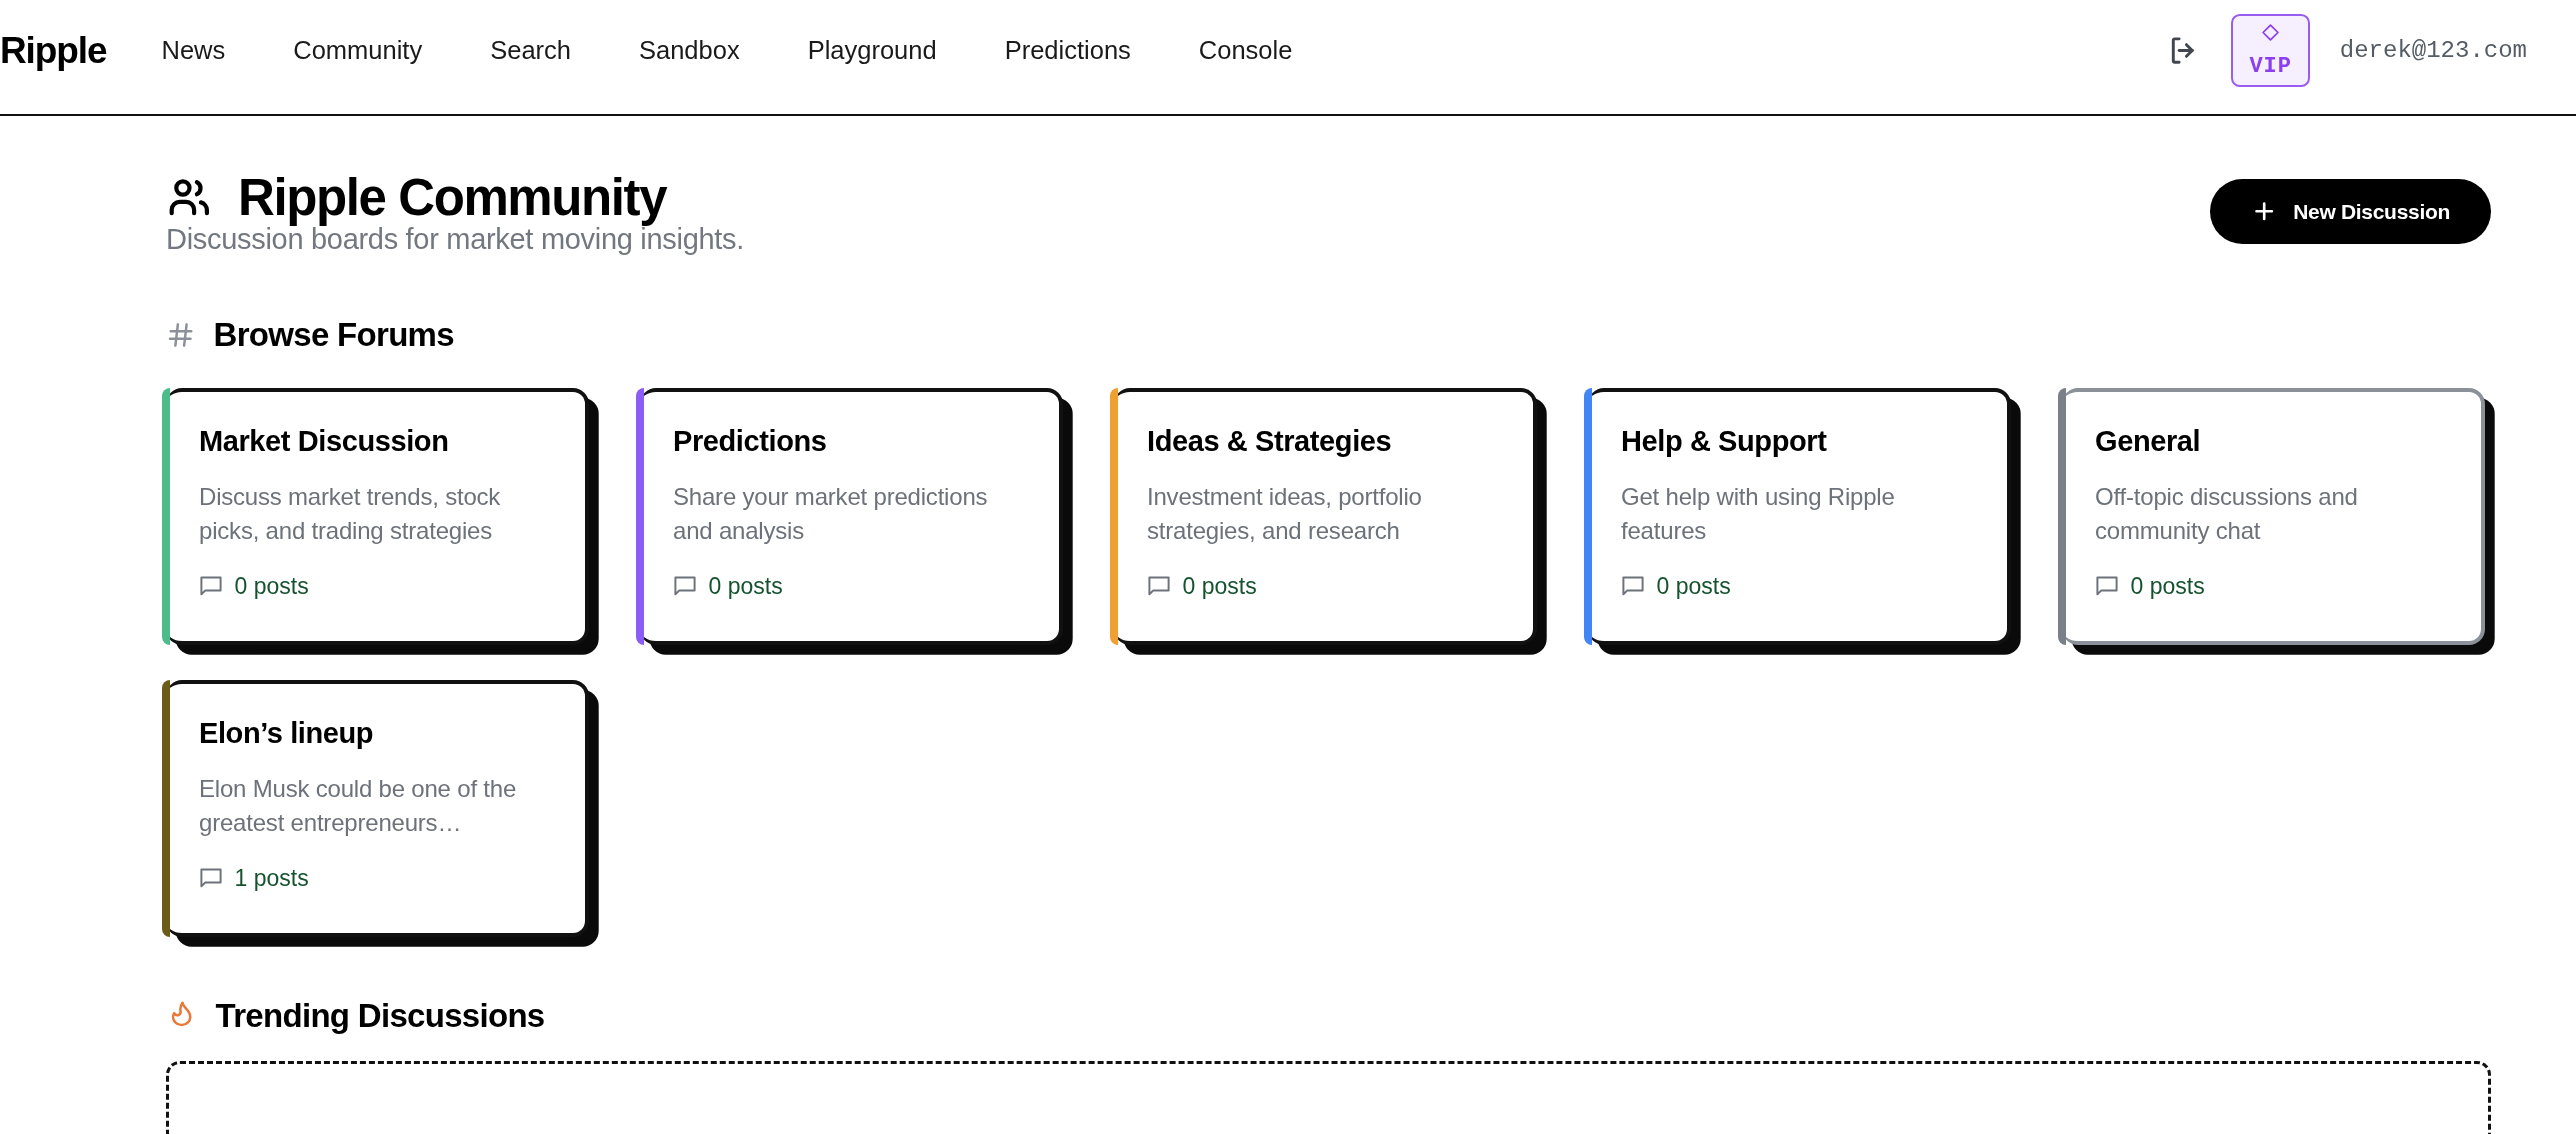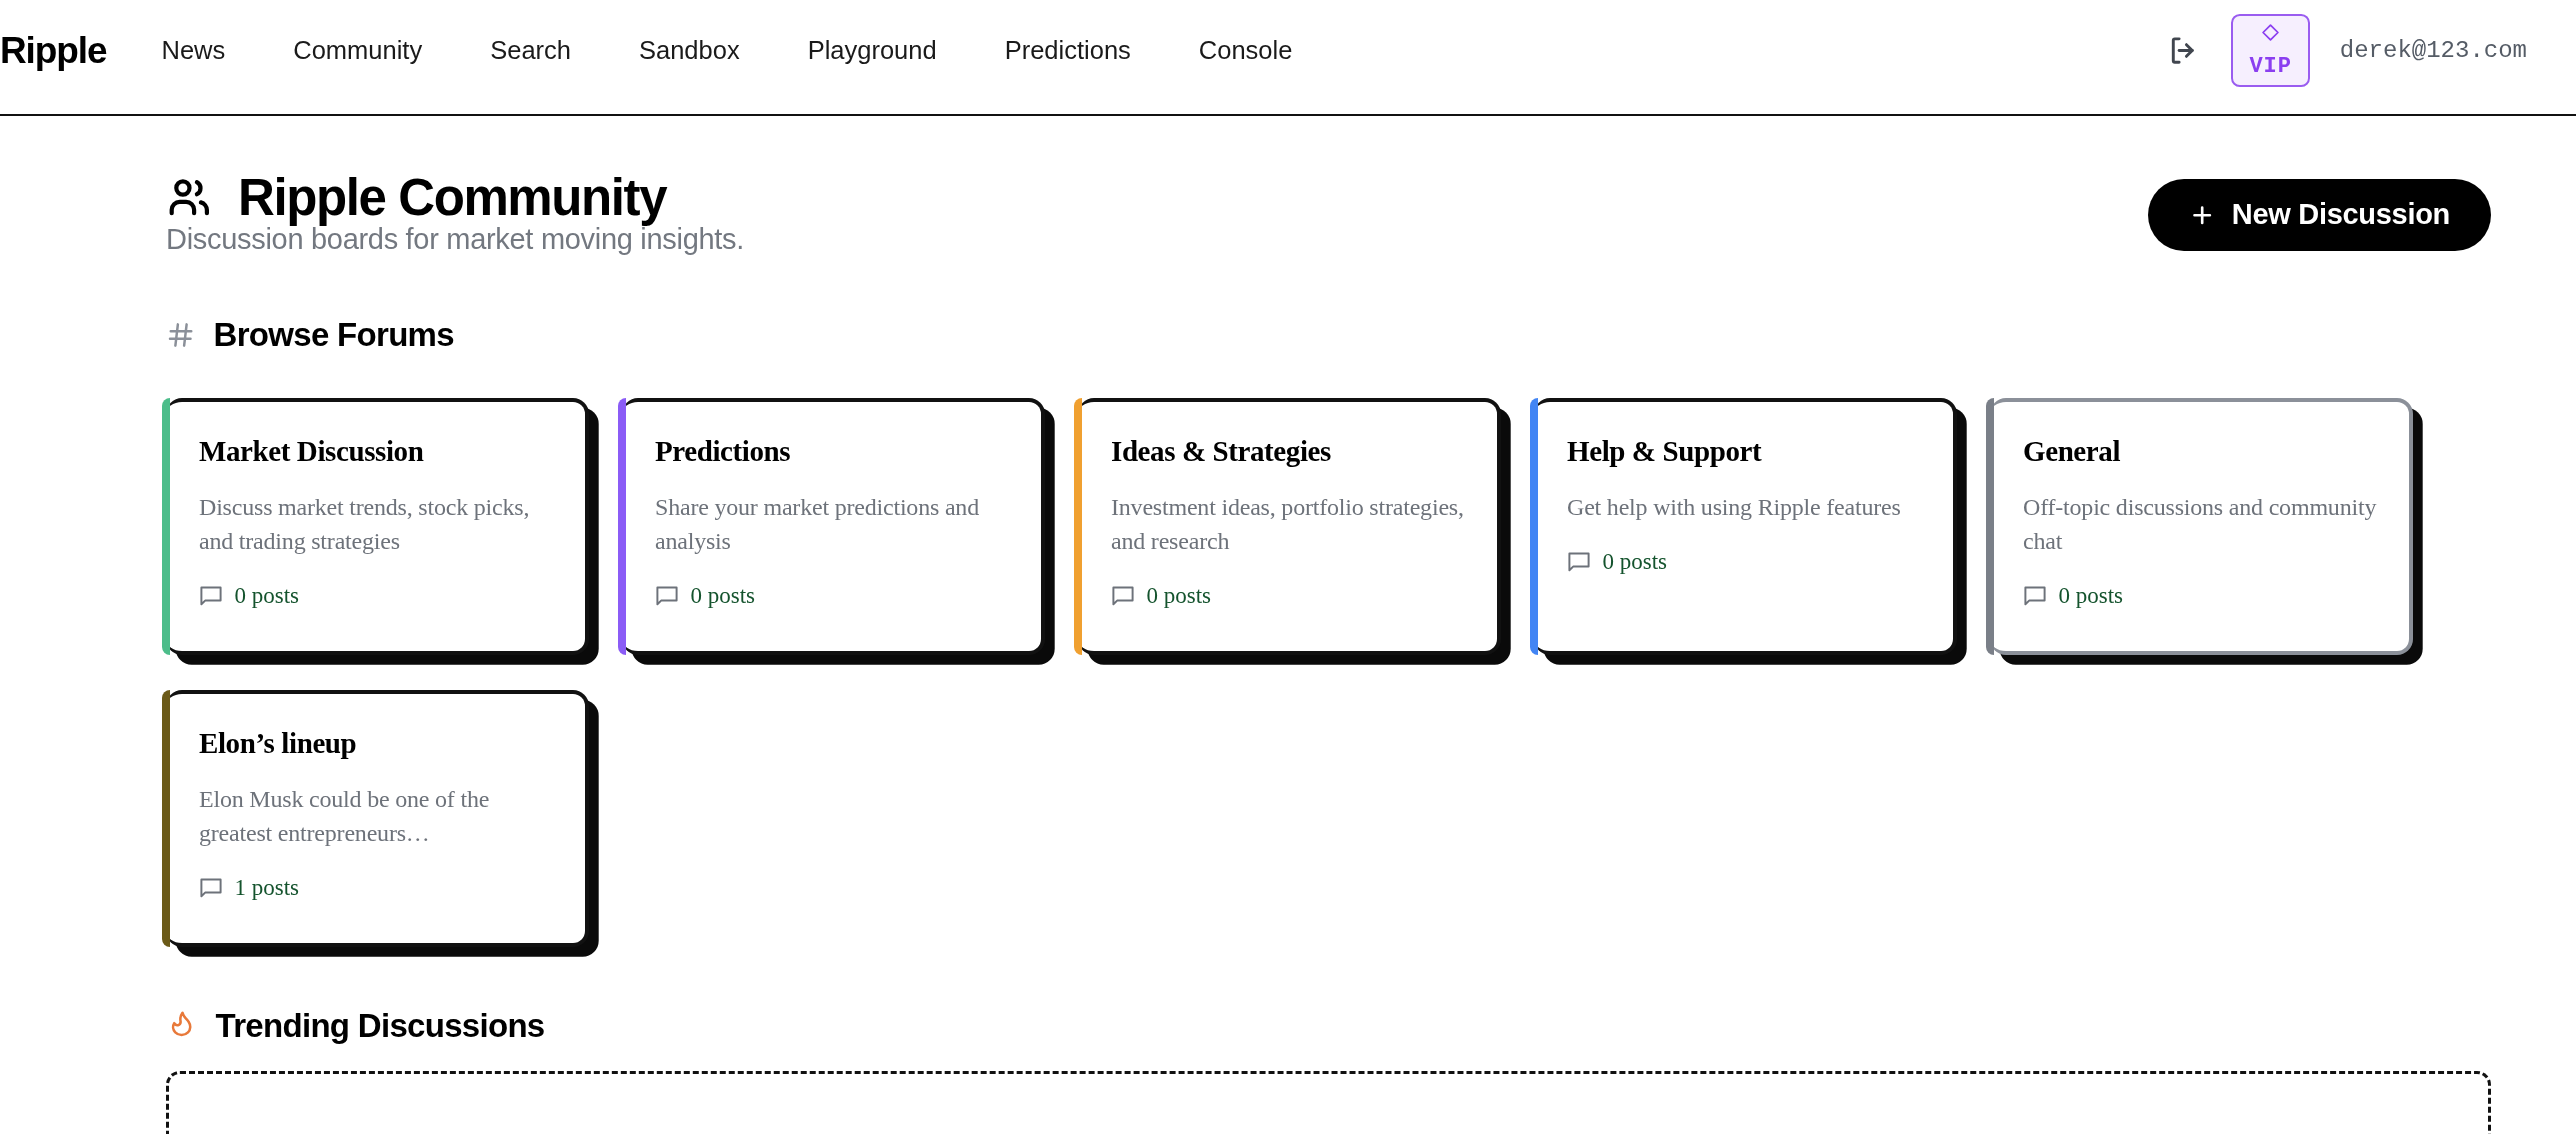--- a/index.html
+++ b/index.html
@@ -108,21 +108,21 @@
     margin-top: 7px;
     display: inline-flex;
     align-items: center;
     gap: 16px;
     background: #000000;
     color: #ffffff;
     border: none;
     border-radius: 880px;
     padding: 19.4px 41px;
     font-family: "Liberation Sans", sans-serif;
-    font-size: 29px;
+    font-size: 21px;
     font-weight: 700;
     letter-spacing: -0.3px;
     cursor: pointer;
   }
   .plus-icon { width: 26.4px; height: 26.4px; display: block; }
 
   
   .section-head {
     display: flex;
     align-items: center;
@@ -131,25 +131,24 @@
     font-size: 33px;
     font-weight: 700;
     letter-spacing: -0.7px;
     color: #000;
   }
   .hash-icon { width: 30px; height: 30px; display: block; }
   .flame-icon { width: 32px; height: 33px; display: block; }
 
   
   .forum-grid {
-    margin-top: 44px;
+    margin-top: 34px;
     display: grid;
     grid-template-columns: repeat(5, 423px);
-    gap: 35px 33px;
-    font-family: Liberation Serif, serif;
+    gap: 35px 51px;
   }
 
   .forum-card {
     position: relative;
     background: #ffffff;
     border: 4.4px solid #111111;
     border-left: none;
     border-radius: 16px;
     padding: 32px 30px 26.4px 33px;
     min-height: 257px;

